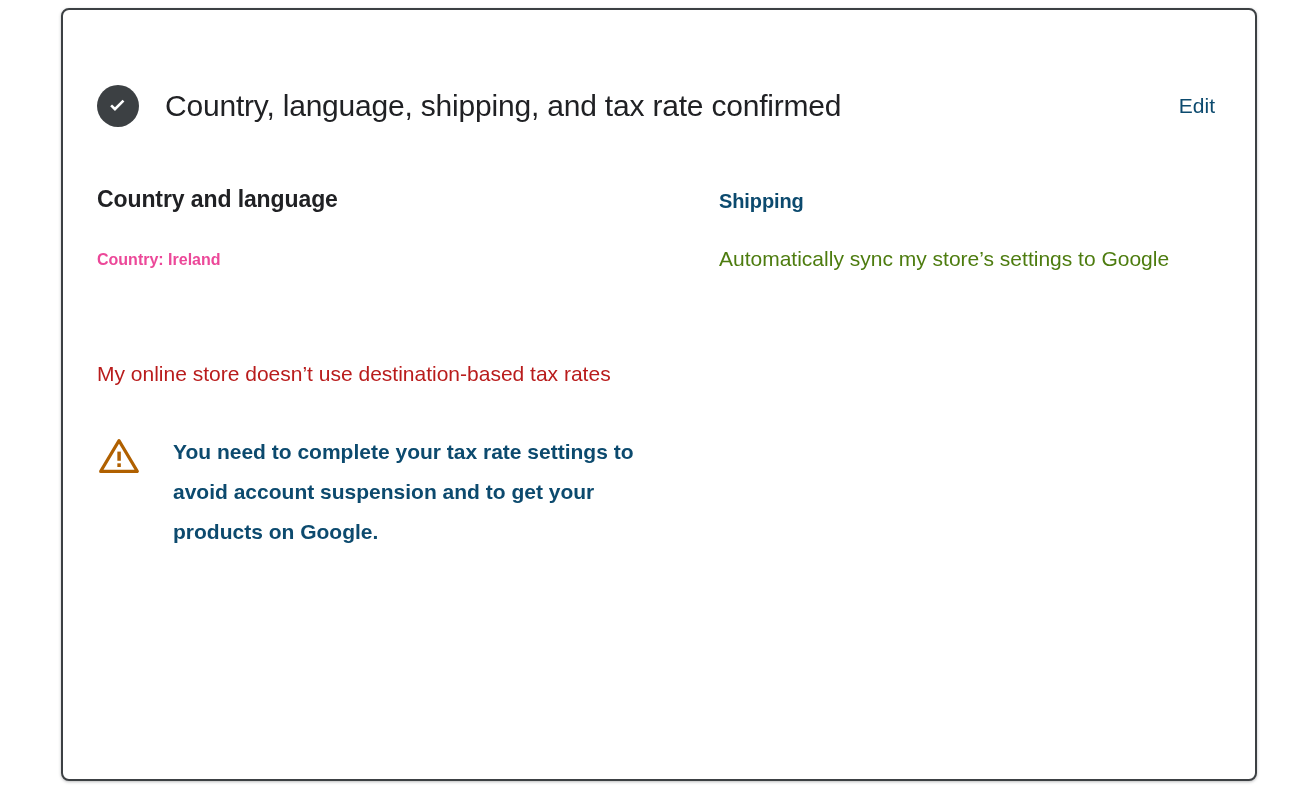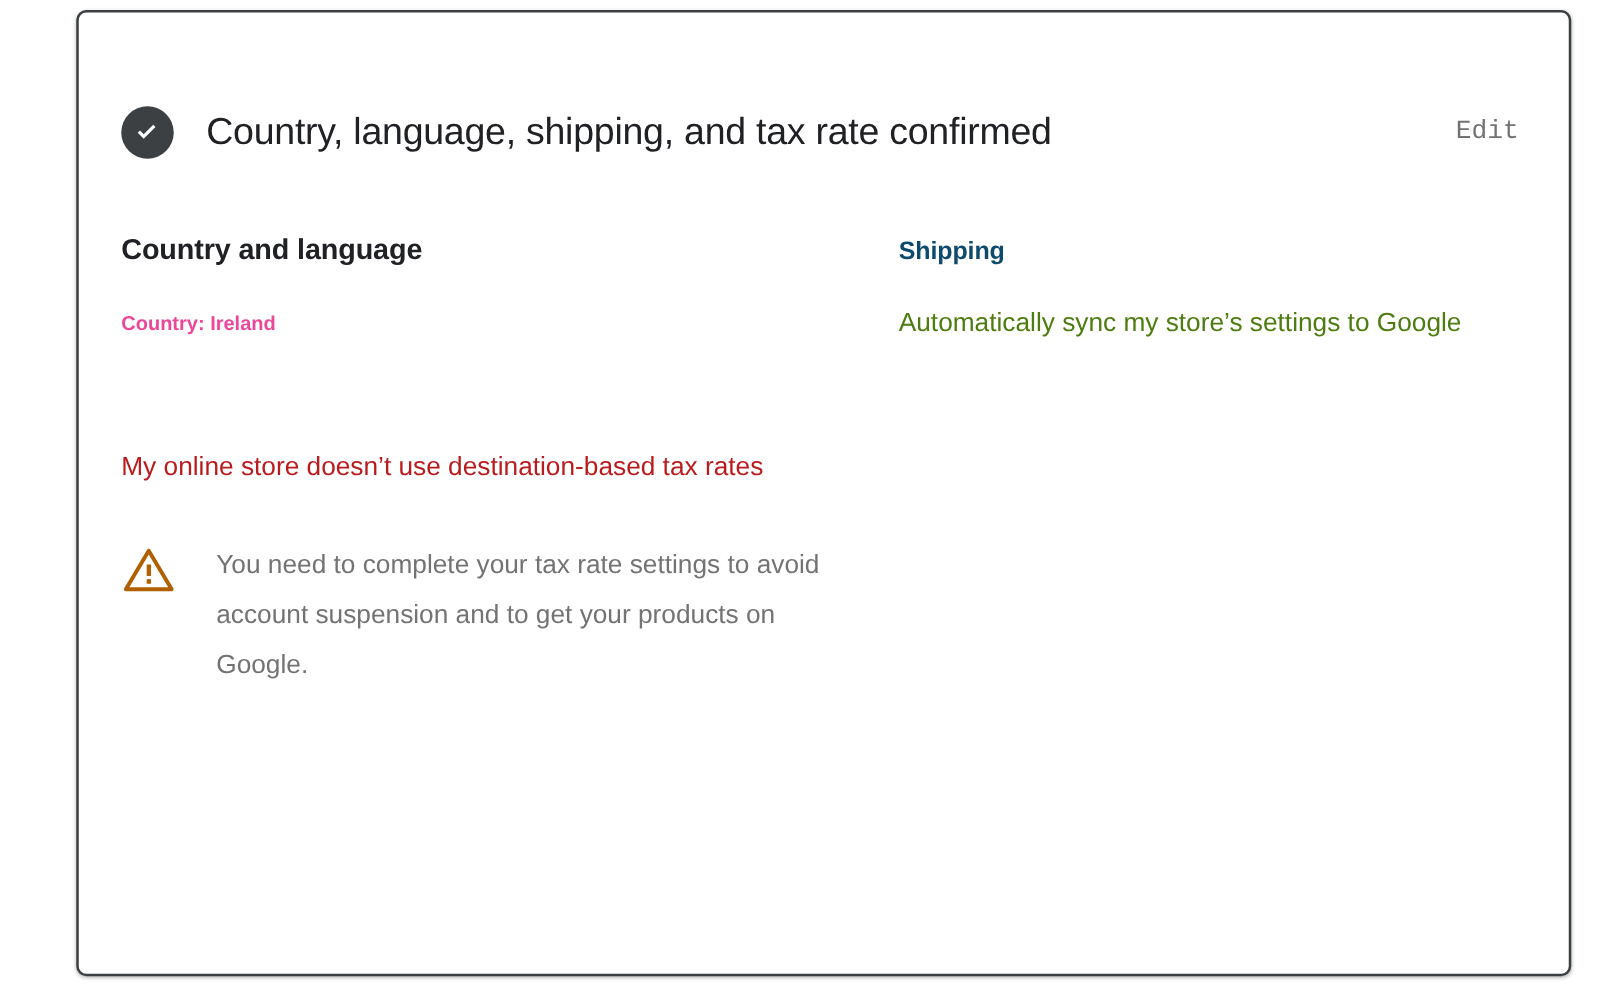--- a/index.html
+++ b/index.html
@@ -75,27 +75,27 @@
     white-space: nowrap;
   }
 
   .edit-link {
     position: absolute;
     right: 6px;
     top: 50%;
     transform: translateY(-50%);
     font-size: 21px;
     line-height: 26px;
-    color: #737373;
+    color: #0c4a6e;
     cursor: pointer;
     font-weight: 400;
     background: none;
     border: none;
     padding: 0;
-    font-family: Liberation Mono, monospace;
+    font-family: Liberation Sans, sans-serif;
   }
 
   
   .columns {
     display: flex;
     margin-top: 52px;
   }
   .col-left  { width: 622px; flex: 0 0 622px; }
   .col-right { flex: 1 1 auto; padding-top: 4px; }
 
@@ -156,24 +156,24 @@
     width: 44px;
     height: 44px;
     margin-right: 32px;
     margin-top: 2px;
   }
   .warning-icon svg { display: block; }
 
   .warning-text {
     font-size: 21px;
     line-height: 40px;
-    color: #737373;
+    color: #0c4a6e;
     max-width: 500px;
     margin: 0;
-    font-weight: 400;
+    font-weight: 700;
   }
 </style>
 </head>
 <body>
 
 <div id="stage">
 
   <section class="card">
     <div class="card-inner">
 

